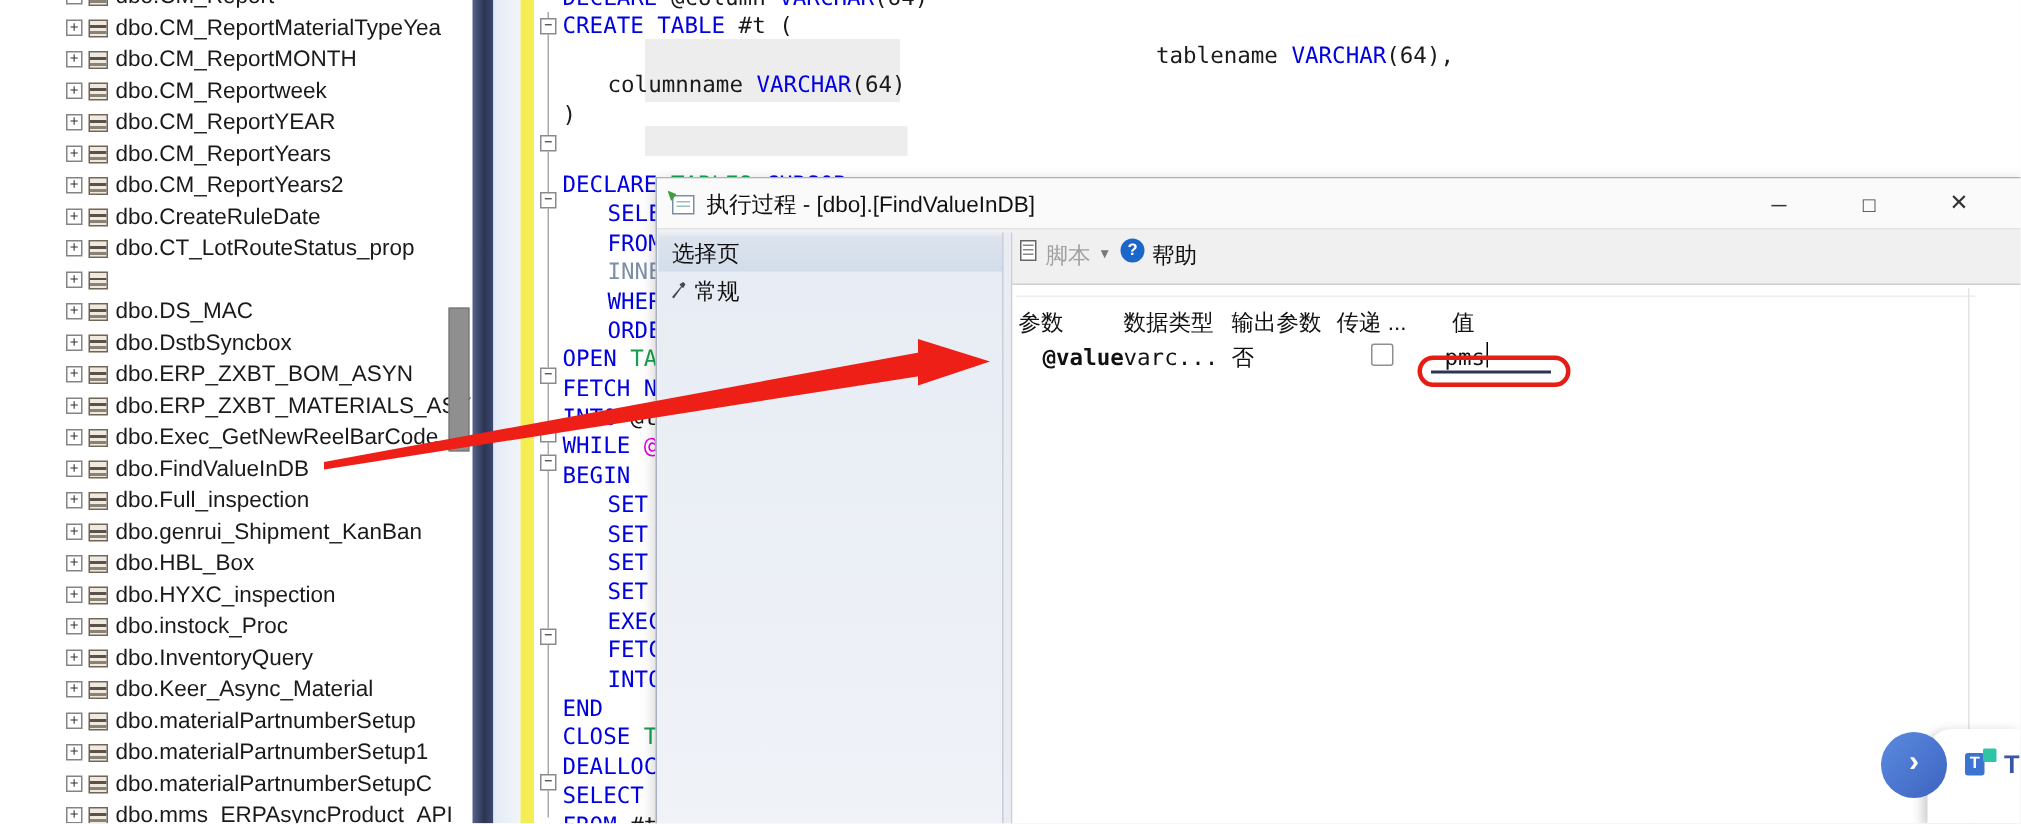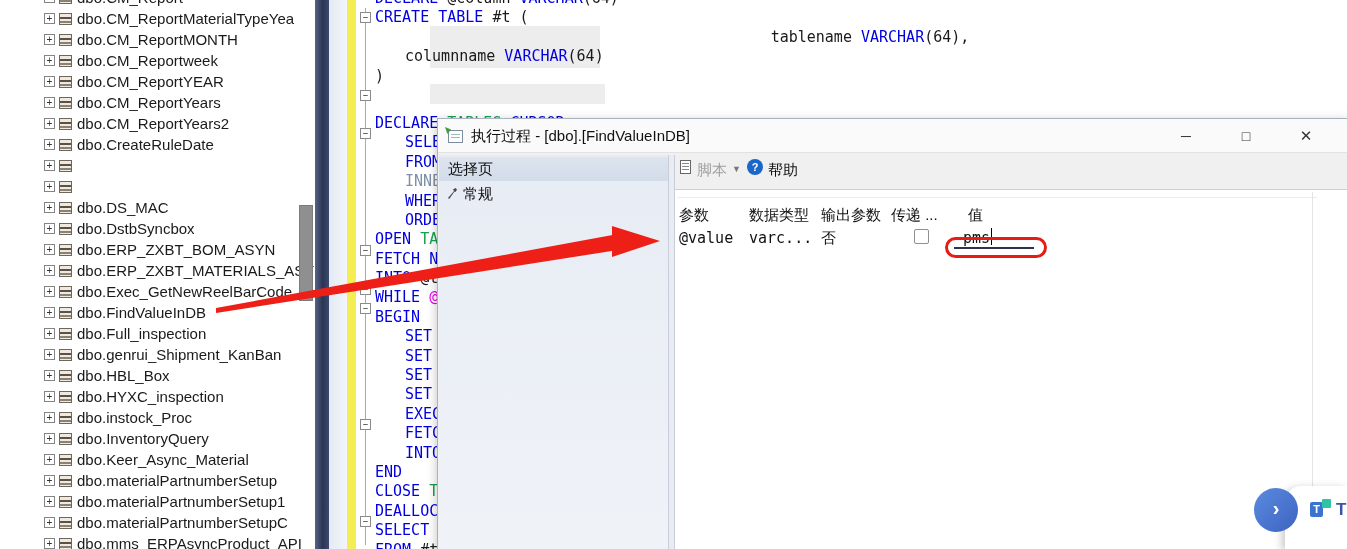--- a/index.html
+++ b/index.html
@@ -65,21 +65,21 @@
   #help-qicon { position:absolute; left:72px; top:6px; width:16px; height:16px; border-radius:50%;
                 background:#1b66c9; color:#fff; font-size:11px; font-weight:bold; text-align:center; line-height:16px; }
   #help-label { position:absolute; left:93px; top:8px; font-size:15px; color:#111; }
   #dlg-main-sep { position:absolute; left:0; top:36px; width:100%; height:1px; background:#cfcfcf; }
   #dlg-content { position:absolute; left:0; top:37px; width:100%; height:388px; background:#fff; }
   #grid-topline { position:absolute; left:2px; top:7px; width:640px; height:1px; background:#ececec; }
   #grid-rightline { position:absolute; left:637px; top:2px; width:1px; height:386px; background:#e4e4e4; }
   .gh { position:absolute; top:16px; font-size:15px; color:#111; white-space:pre; }
   .gc { position:absolute; top:39px; font-size:15px; color:#111; font-family:"DejaVu Sans Mono",monospace; }
   #gh-param { left:4px; } #gh-type { left:74px; } #gh-output { left:146px; } #gh-pass { left:216px; } #gh-value { left:293px; }
-  #gc-param { left:4px; } #gc-type { left:74px; } #gc-output { left:146px; font-family:"Liberation Sans",sans-serif; }
+  #gc-param { left:20px;font-weight:bold; } #gc-type { left:74px; } #gc-output { left:146px; font-family:"Liberation Sans",sans-serif; }
   #pass-checkbox { position:absolute; left:239px; top:39px; width:15px; height:15px; border:1px solid #8f8f8f; border-radius:2px; background:#fff; }
   #gc-value { left:288px; }
   #value-caret { position:absolute; left:316px; top:38px; width:1px; height:17px; background:#000; }
   #value-underline { position:absolute; left:279px; top:57px; width:80px; height:2px; background:#2a3550; }
   #red-oval { position:absolute; left:270px; top:47px; width:102px; height:21px; border:3px solid #e51d15; border-radius:11px; }
   
   #arrow-svg { position:absolute; left:0; top:0; width:1347px; height:549px; z-index:50; pointer-events:none; }
   
   #teams-popup { position:absolute; left:1285px; top:486px; width:62px; height:63px; background:#fff;
                  border-radius:16px 0 0 0; box-shadow:-3px 2px 8px rgba(0,0,0,.22); z-index:60; }
@@ -135,20 +135,21 @@
           <span class="tlabel">dbo.CM_ReportYears2</span>
         </div>
         <div class="tree-row">
           <span class="expand">+</span>
           <span class="objicon"></span>
           <span class="tlabel">dbo.CreateRuleDate</span>
         </div>
         <div class="tree-row">
           <span class="expand">+</span>
           <span class="objicon"></span>
+          <span class="tlabel">dbo.CT_LotRouteStatus_prop</span>
         </div>
         <div class="tree-row">
           <span class="expand">+</span>
           <span class="objicon"></span>
         </div>
         <div class="tree-row">
           <span class="expand">+</span>
           <span class="objicon"></span>
           <span class="tlabel">dbo.DS_MAC</span>
         </div>

